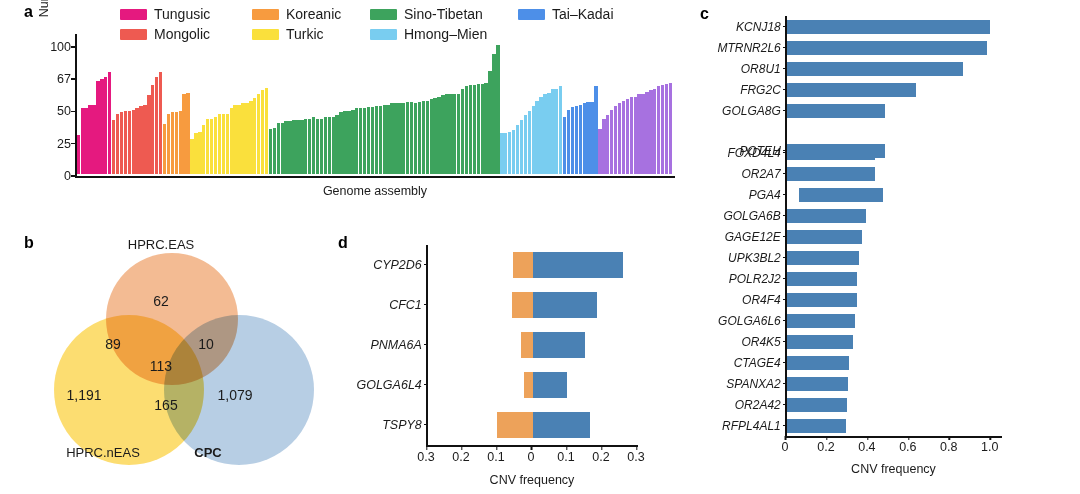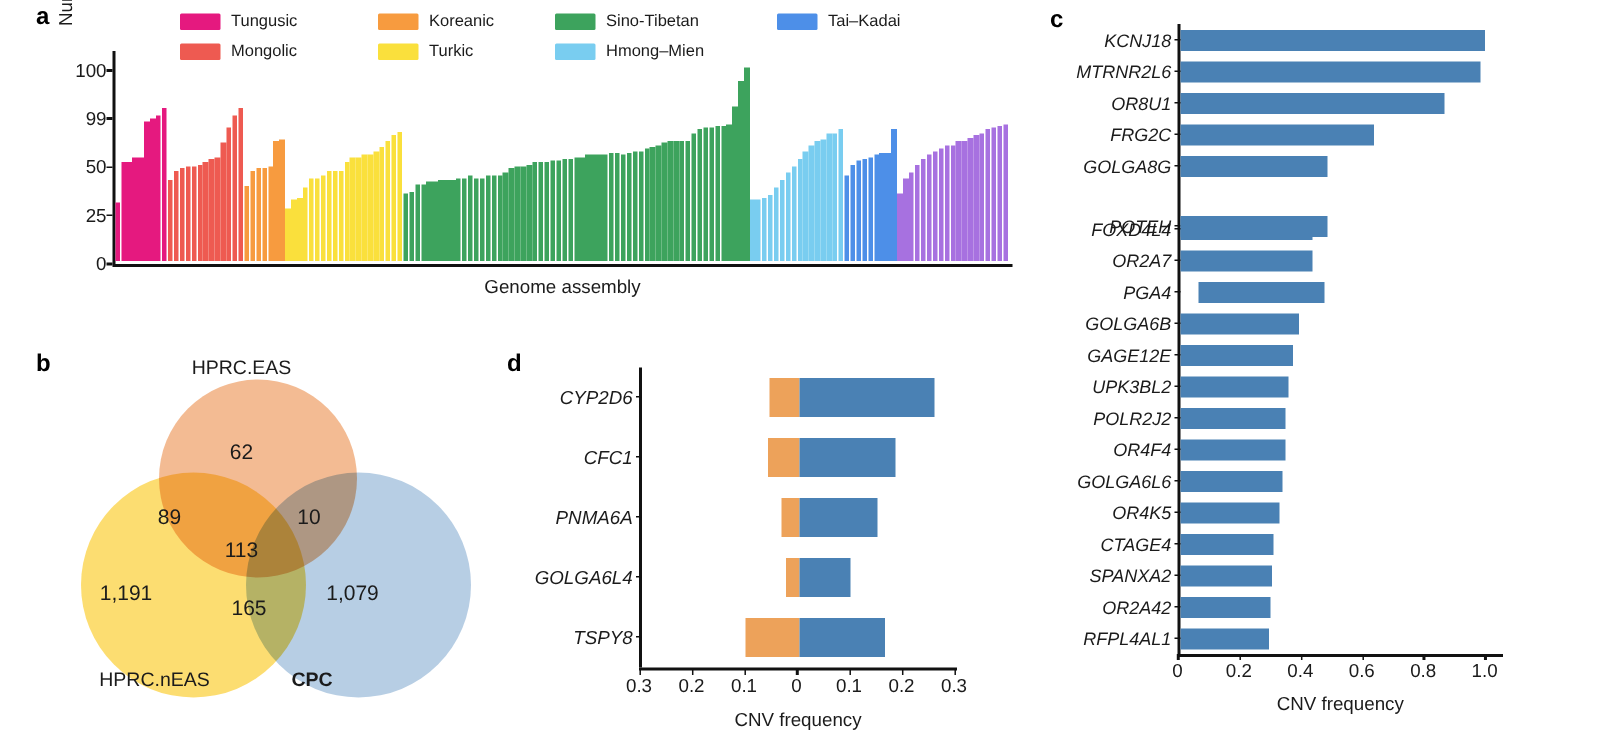--- a/index.html
+++ b/index.html
@@ -6,21 +6,21 @@
   body{width:1080px;height:494px;position:relative;
        font-family:"Liberation Sans","DejaVu Sans",sans-serif;color:#1b1b1b;}
   .panel{position:absolute;}
   .plabel{font-weight:bold;font-size:16px;line-height:1;color:#000;}
 
   
   #panel-a{left:0;top:0;width:690px;height:225px;}
   #legend-a{position:absolute;left:120px;top:4px;width:560px;
             display:grid;grid-template-columns:132px 118px 148px 160px;
             grid-auto-rows:20px;align-items:center;}
-  .lg-item{display:flex;align-items:center;gap:7px;font-size:11px;}
+  .lg-item{display:flex;align-items:center;gap:7px;font-size:14px;}
   .sw{width:27px;height:11px;border-radius:1px;flex:0 0 auto;}
   #plot-a{position:absolute;left:75px;top:34px;width:600px;height:142px;}
   #axis-a-y{position:absolute;left:0;top:0;width:1.6px;height:142px;background:#111;}
   #axis-a-x{position:absolute;left:0;top:142px;width:600px;height:1.8px;background:#111;}
   .ytick{position:absolute;right:604px;width:40px;text-align:right;font-size:12.5px;
          transform:translateY(-50%);white-space:nowrap;}
   .ytickmark{position:absolute;left:-4px;width:4px;height:1.4px;background:#111;}
   #ylab-a{position:absolute;left:-38px;top:-14px;width:170px;
           transform:rotate(-90deg);transform-origin:left top;
           text-align:center;font-size:12.5px;line-height:1.18;}
@@ -108,21 +108,21 @@
       </div>
     <div id="axis-a-y"></div>
     <div id="axis-a-x"></div>
     <div id="yticks-a">
         <div class="ytick" style="top: 142px;">0</div>
         <div class="ytickmark" style="top: 141.3px;"></div>
         <div class="ytick" style="top: 109.727px;">25</div>
         <div class="ytickmark" style="top: 109.027px;"></div>
         <div class="ytick" style="top: 77.4545px;">50</div>
         <div class="ytickmark" style="top: 76.7545px;"></div>
-        <div class="ytick" style="top: 45.1818px;">99</div>
+        <div class="ytick" style="top: 45.1818px;">67</div>
         <div class="ytickmark" style="top: 44.4818px;"></div>
         <div class="ytick" style="top: 12.9091px;">100</div>
         <div class="ytickmark" style="top: 12.2091px;"></div>
       </div>
     <div class="bars" id="bars-a">
         <div class="bar" style="width: 3.38342px; margin-right: 0.550789px; height: 38.7273px; background: rgb(229, 25, 127);"></div>
         <div class="bar" style="width: 3.38342px; margin-right: 0.550789px; height: 65.8364px; background: rgb(229, 25, 127);"></div>
         <div class="bar" style="width: 3.38342px; margin-right: 0.550789px; height: 65.8364px; background: rgb(229, 25, 127);"></div>
         <div class="bar" style="width: 3.38342px; margin-right: 0.550789px; height: 69.7091px; background: rgb(229, 25, 127);"></div>
         <div class="bar" style="width: 3.38342px; margin-right: 0.550789px; height: 69.7091px; background: rgb(229, 25, 127);"></div>

